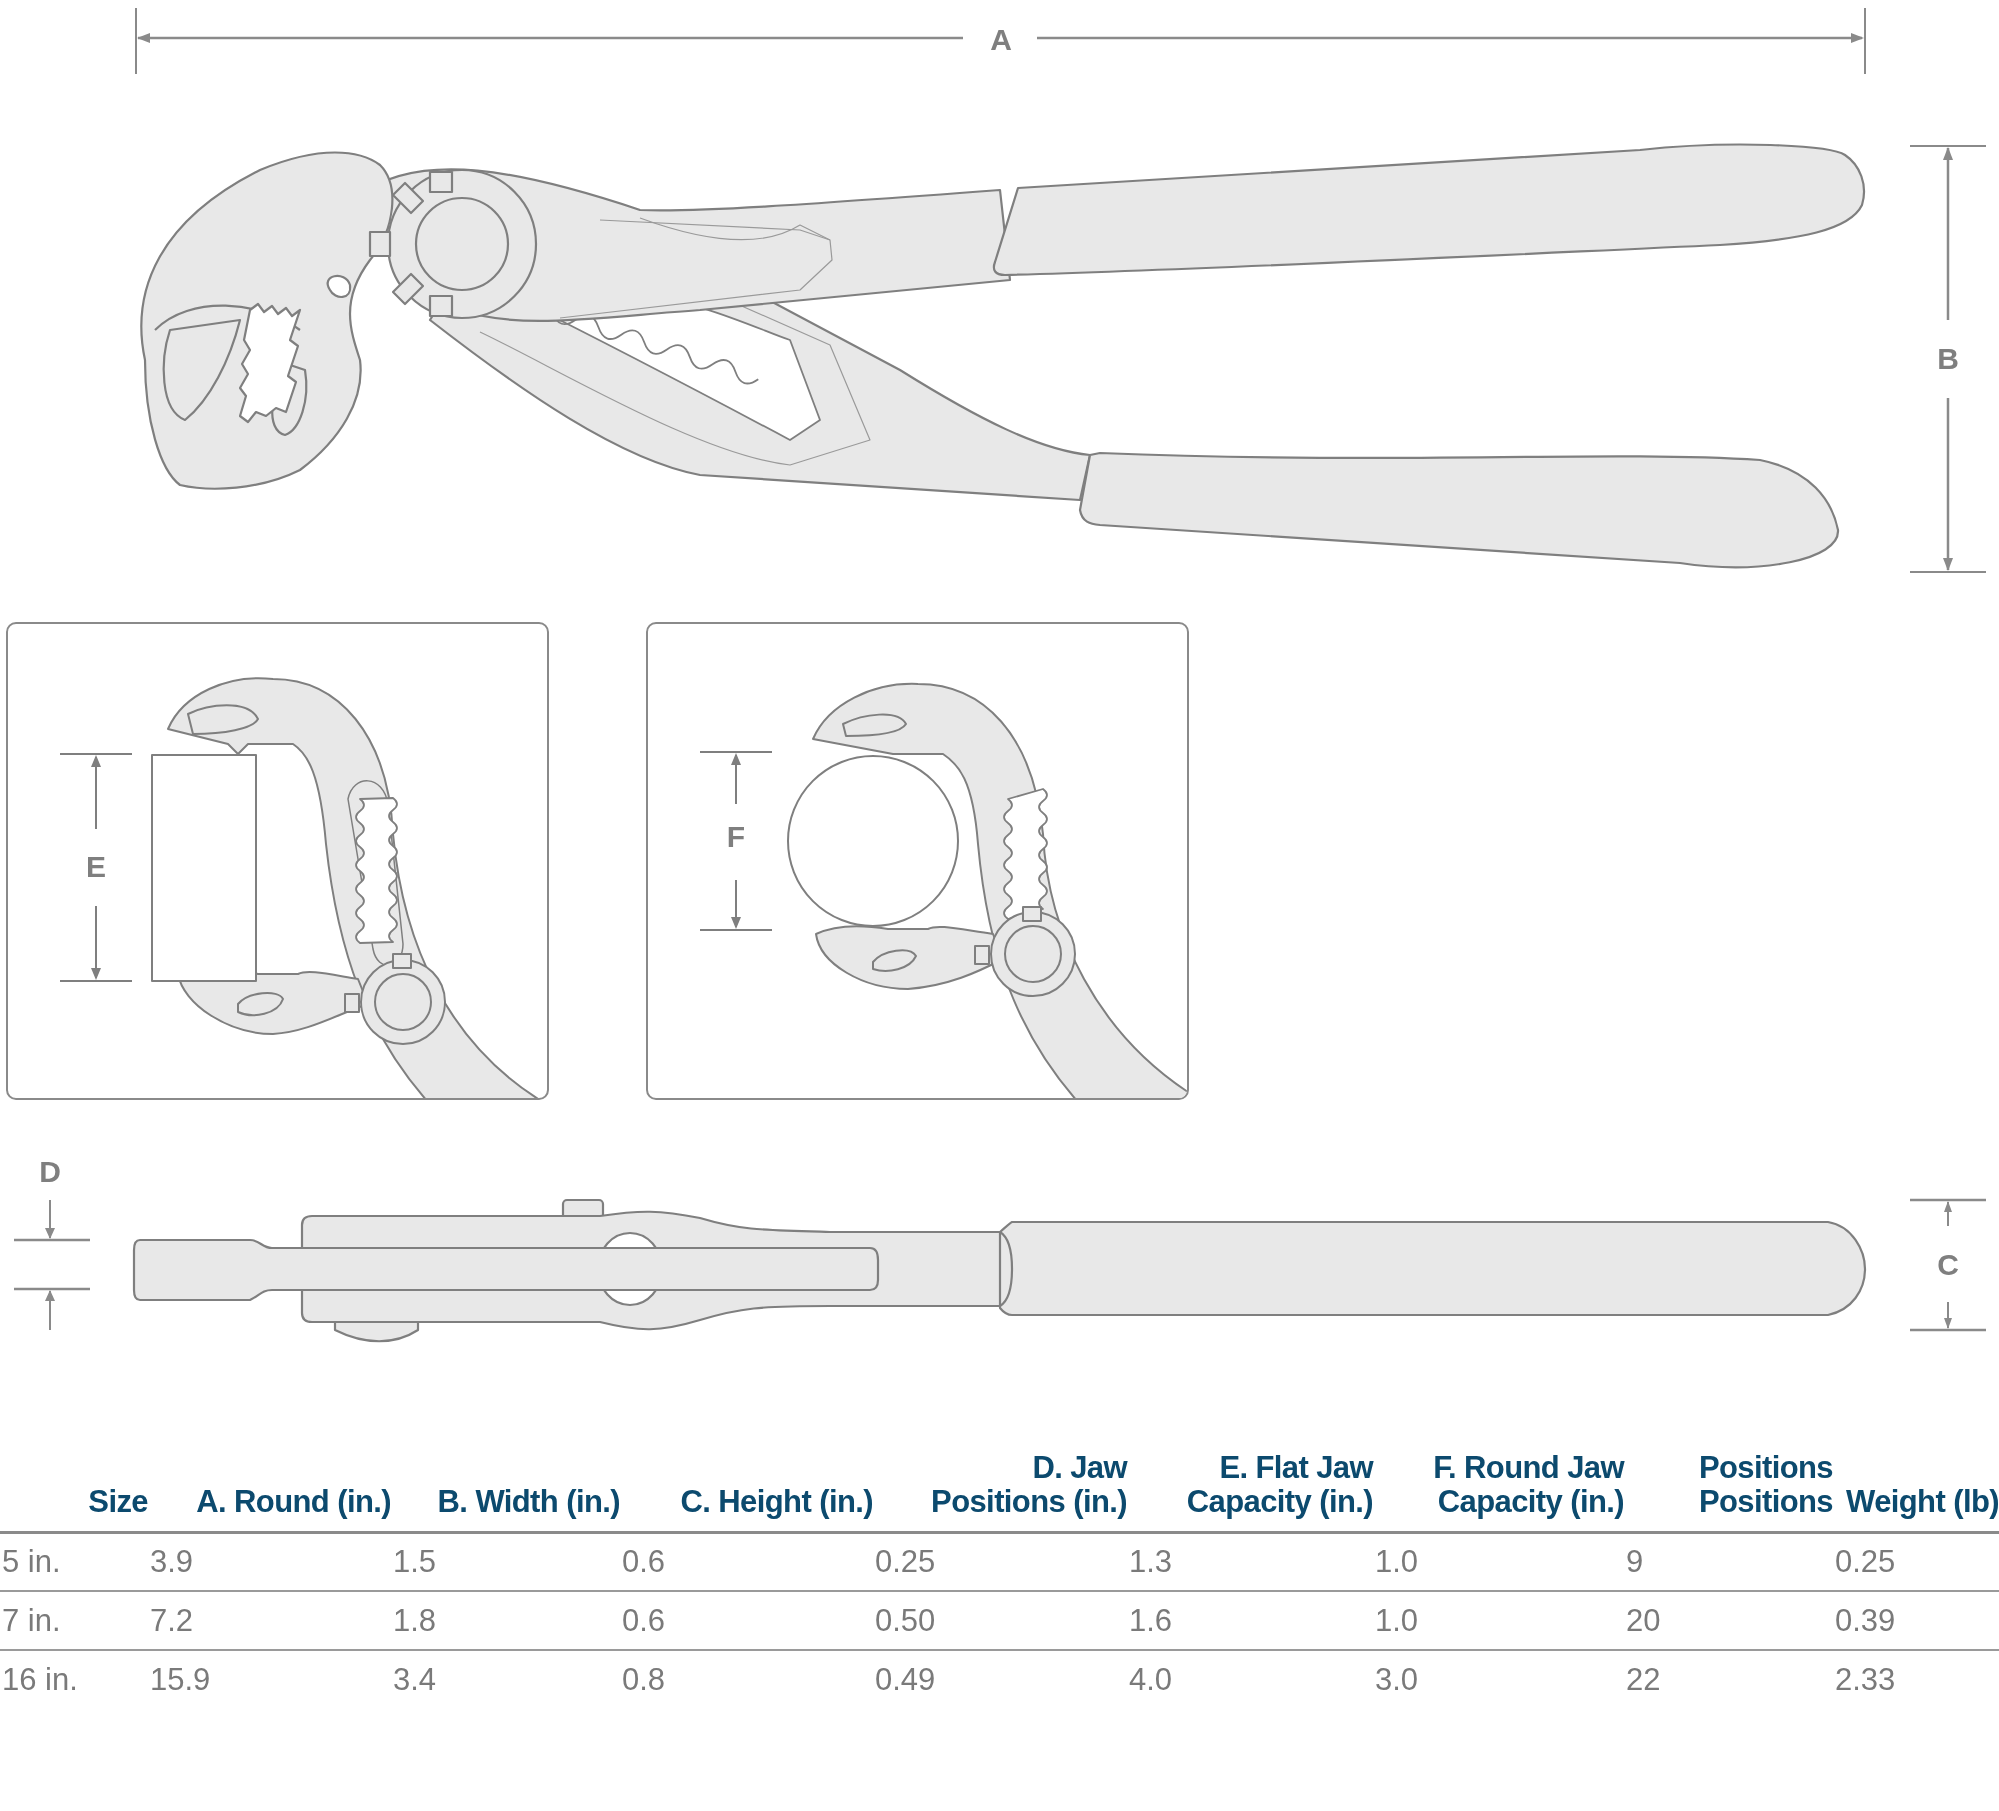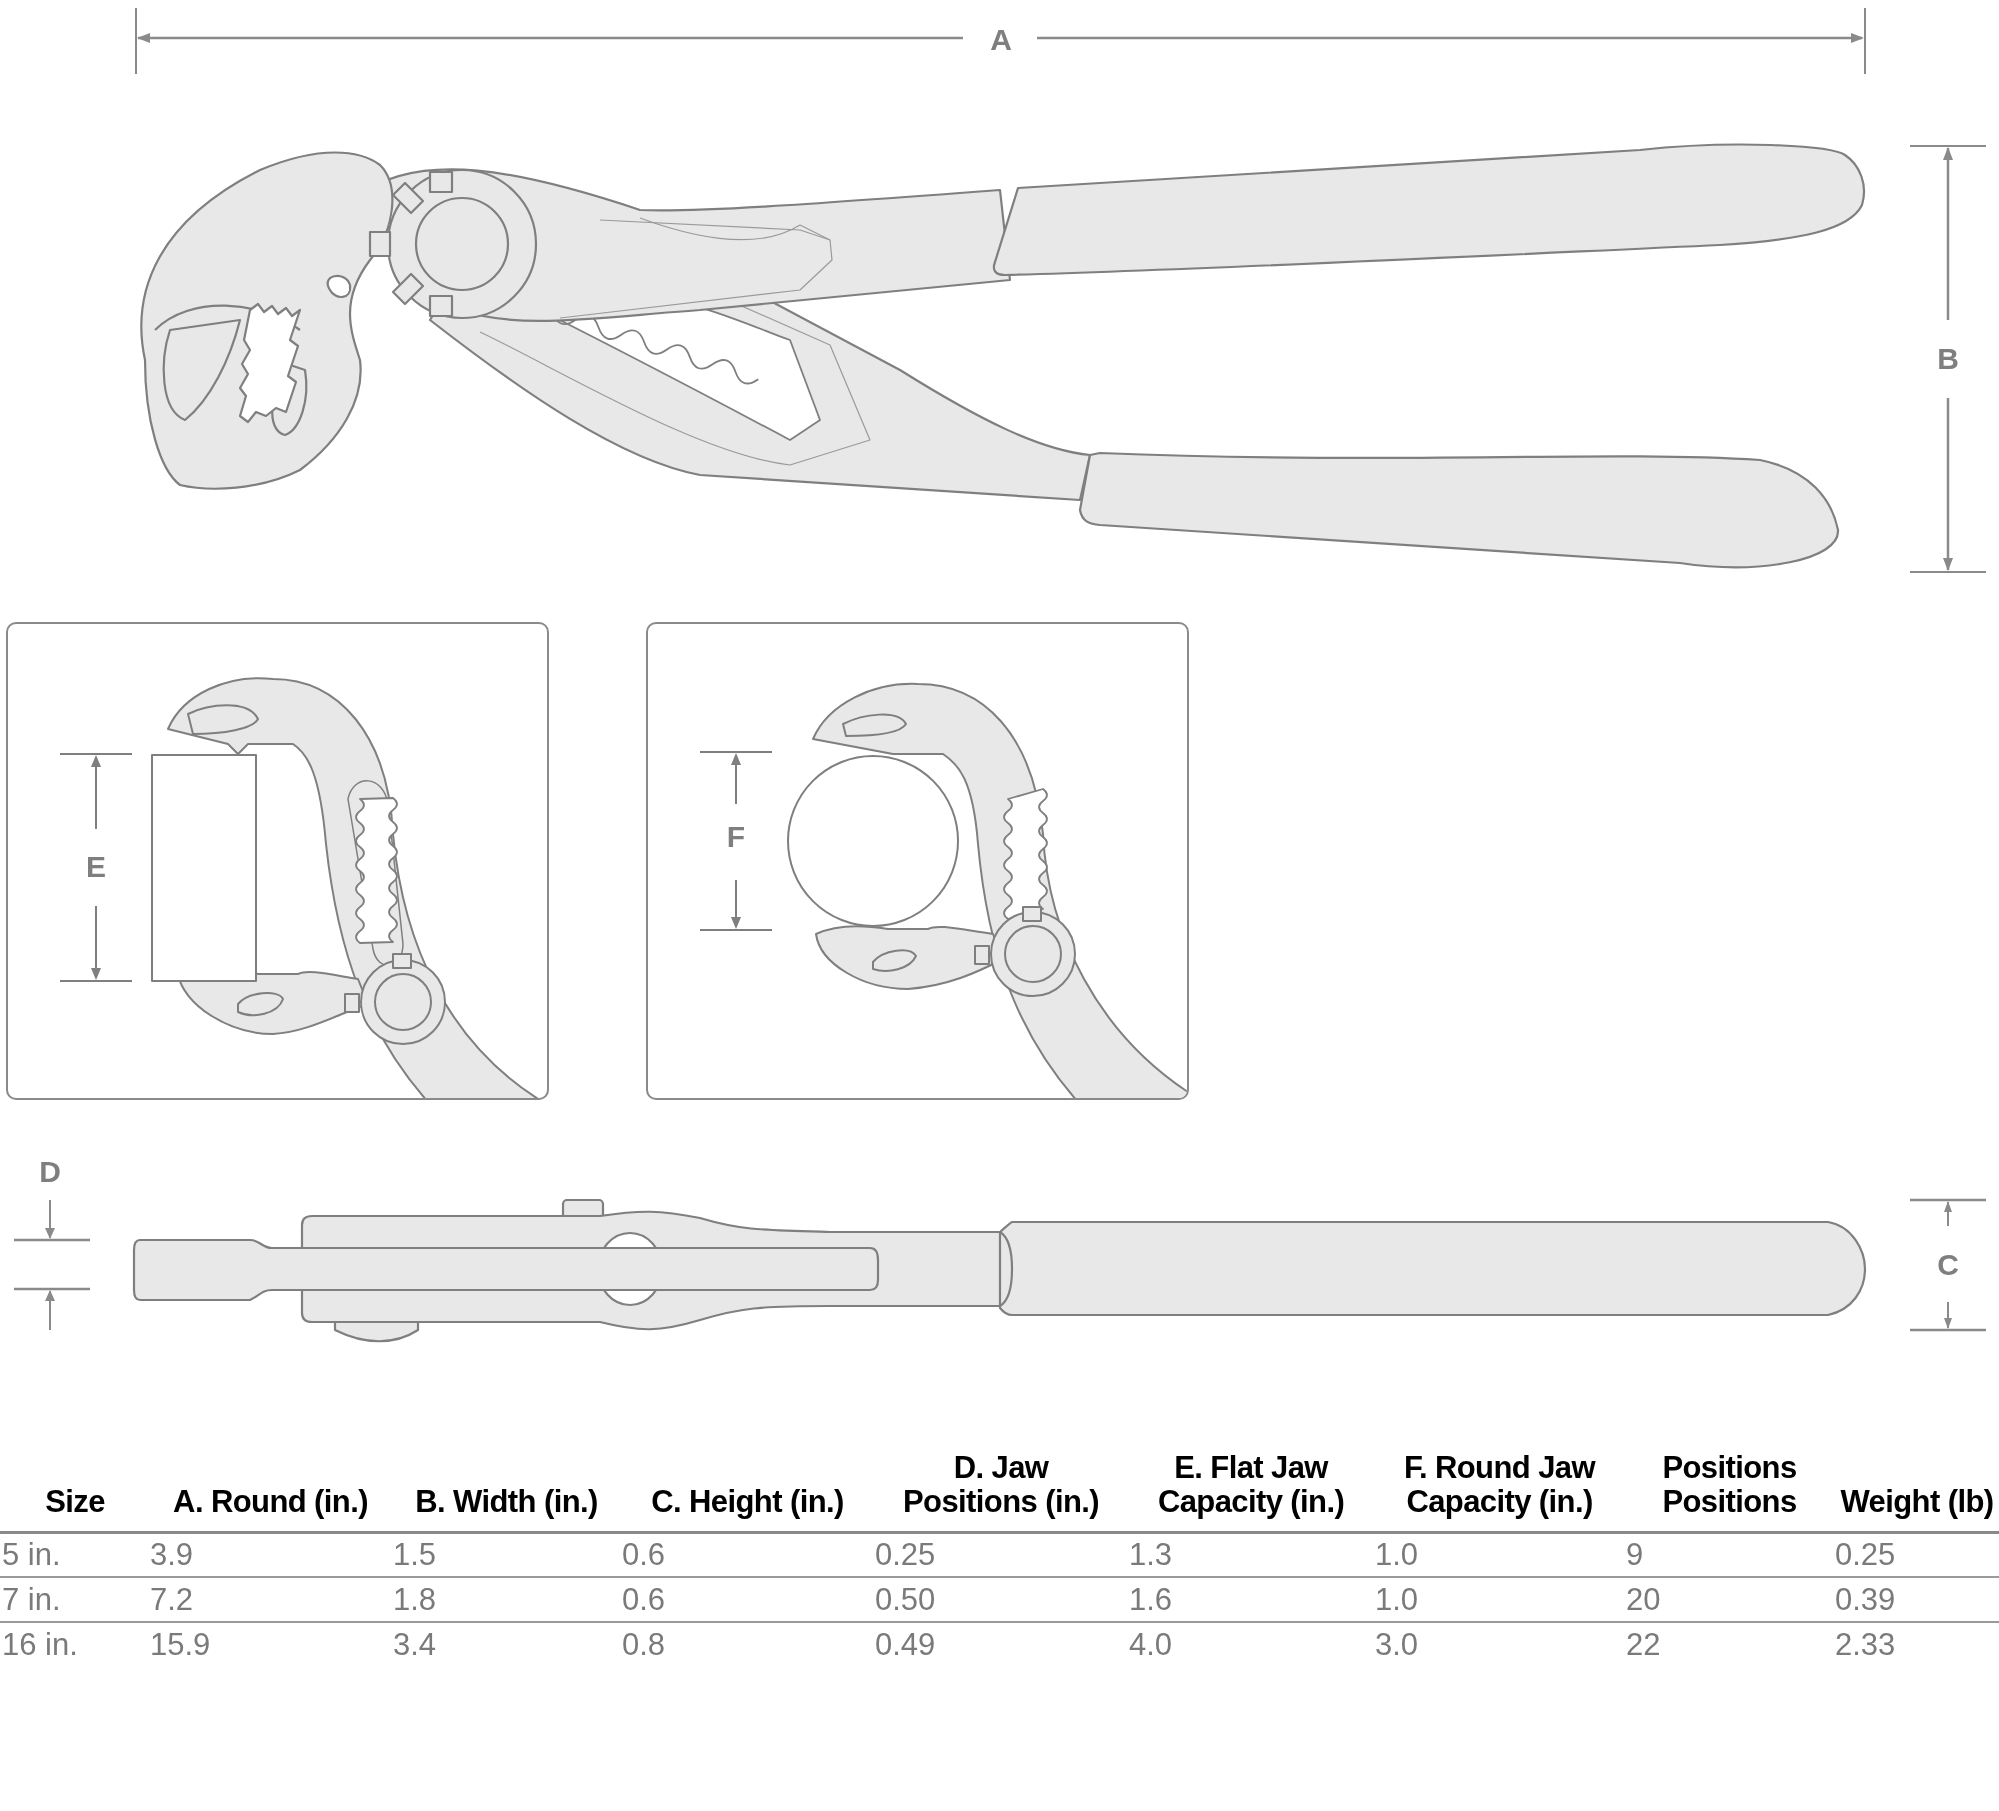--- a/index.html
+++ b/index.html
@@ -4,24 +4,24 @@
 <style>
   html, body { margin: 0; padding: 0; background: #ffffff; }
   body { width: 1999px; height: 1811px; position: relative; overflow: hidden;
          font-family: "Liberation Sans", "DejaVu Sans", sans-serif; color: #7a7a7a; }
   .abs { position: absolute; }
   svg { position: absolute; overflow: visible; }
   .dimlabel { position: absolute; font-weight: bold; font-size: 30px; color: #7f7f7f;
               font-family: "Liberation Sans", sans-serif; text-align: center; width: 40px; line-height: 34px; }
   .panel { position: absolute; border: 2px solid #8a8a8a; border-radius: 10px; background: #fff; overflow: hidden; box-sizing: border-box; }
   table.specs { position: absolute; left: 0; top: 1440px; width: 1999px; border-collapse: collapse; }
-  table.specs th { text-align: center; vertical-align: bottom; font-weight: bold; font-size: 31px;
-                   color: #000000; line-height: 34px; padding: 0 0 12px 2px; letter-spacing: -0.6px;
+  table.specs th { text-align: right; vertical-align: bottom; font-weight: bold; font-size: 31px;
+                   color: #0c4a6e; line-height: 34px; padding: 0 0 12px 2px; letter-spacing: -0.6px;
                    border-bottom: 3px solid #8a8a8a; height: 92px; box-sizing: border-box; }
-  table.specs td { font-size: 31px; color: #7a7a7a; padding: 0 0 0 2px; height: 45px;
+  table.specs td { font-size: 31px; color: #7a7a7a; padding: 0 0 0 2px; height: 59px;
                    border-bottom: 2px solid #9a9a9a; vertical-align: middle; box-sizing: border-box; }
   table.specs tr:last-child td { border-bottom: none; }
 </style>
 </head>
 <body>
 
 <div class="abs" style="left:0;top:0;width:1999px;height:600px;">
 
   <svg width="1999" height="80" style="left:0;top:0;">
     <line x1="136" y1="8" x2="136" y2="74" stroke="#8a8a8a" stroke-width="2"></line>

